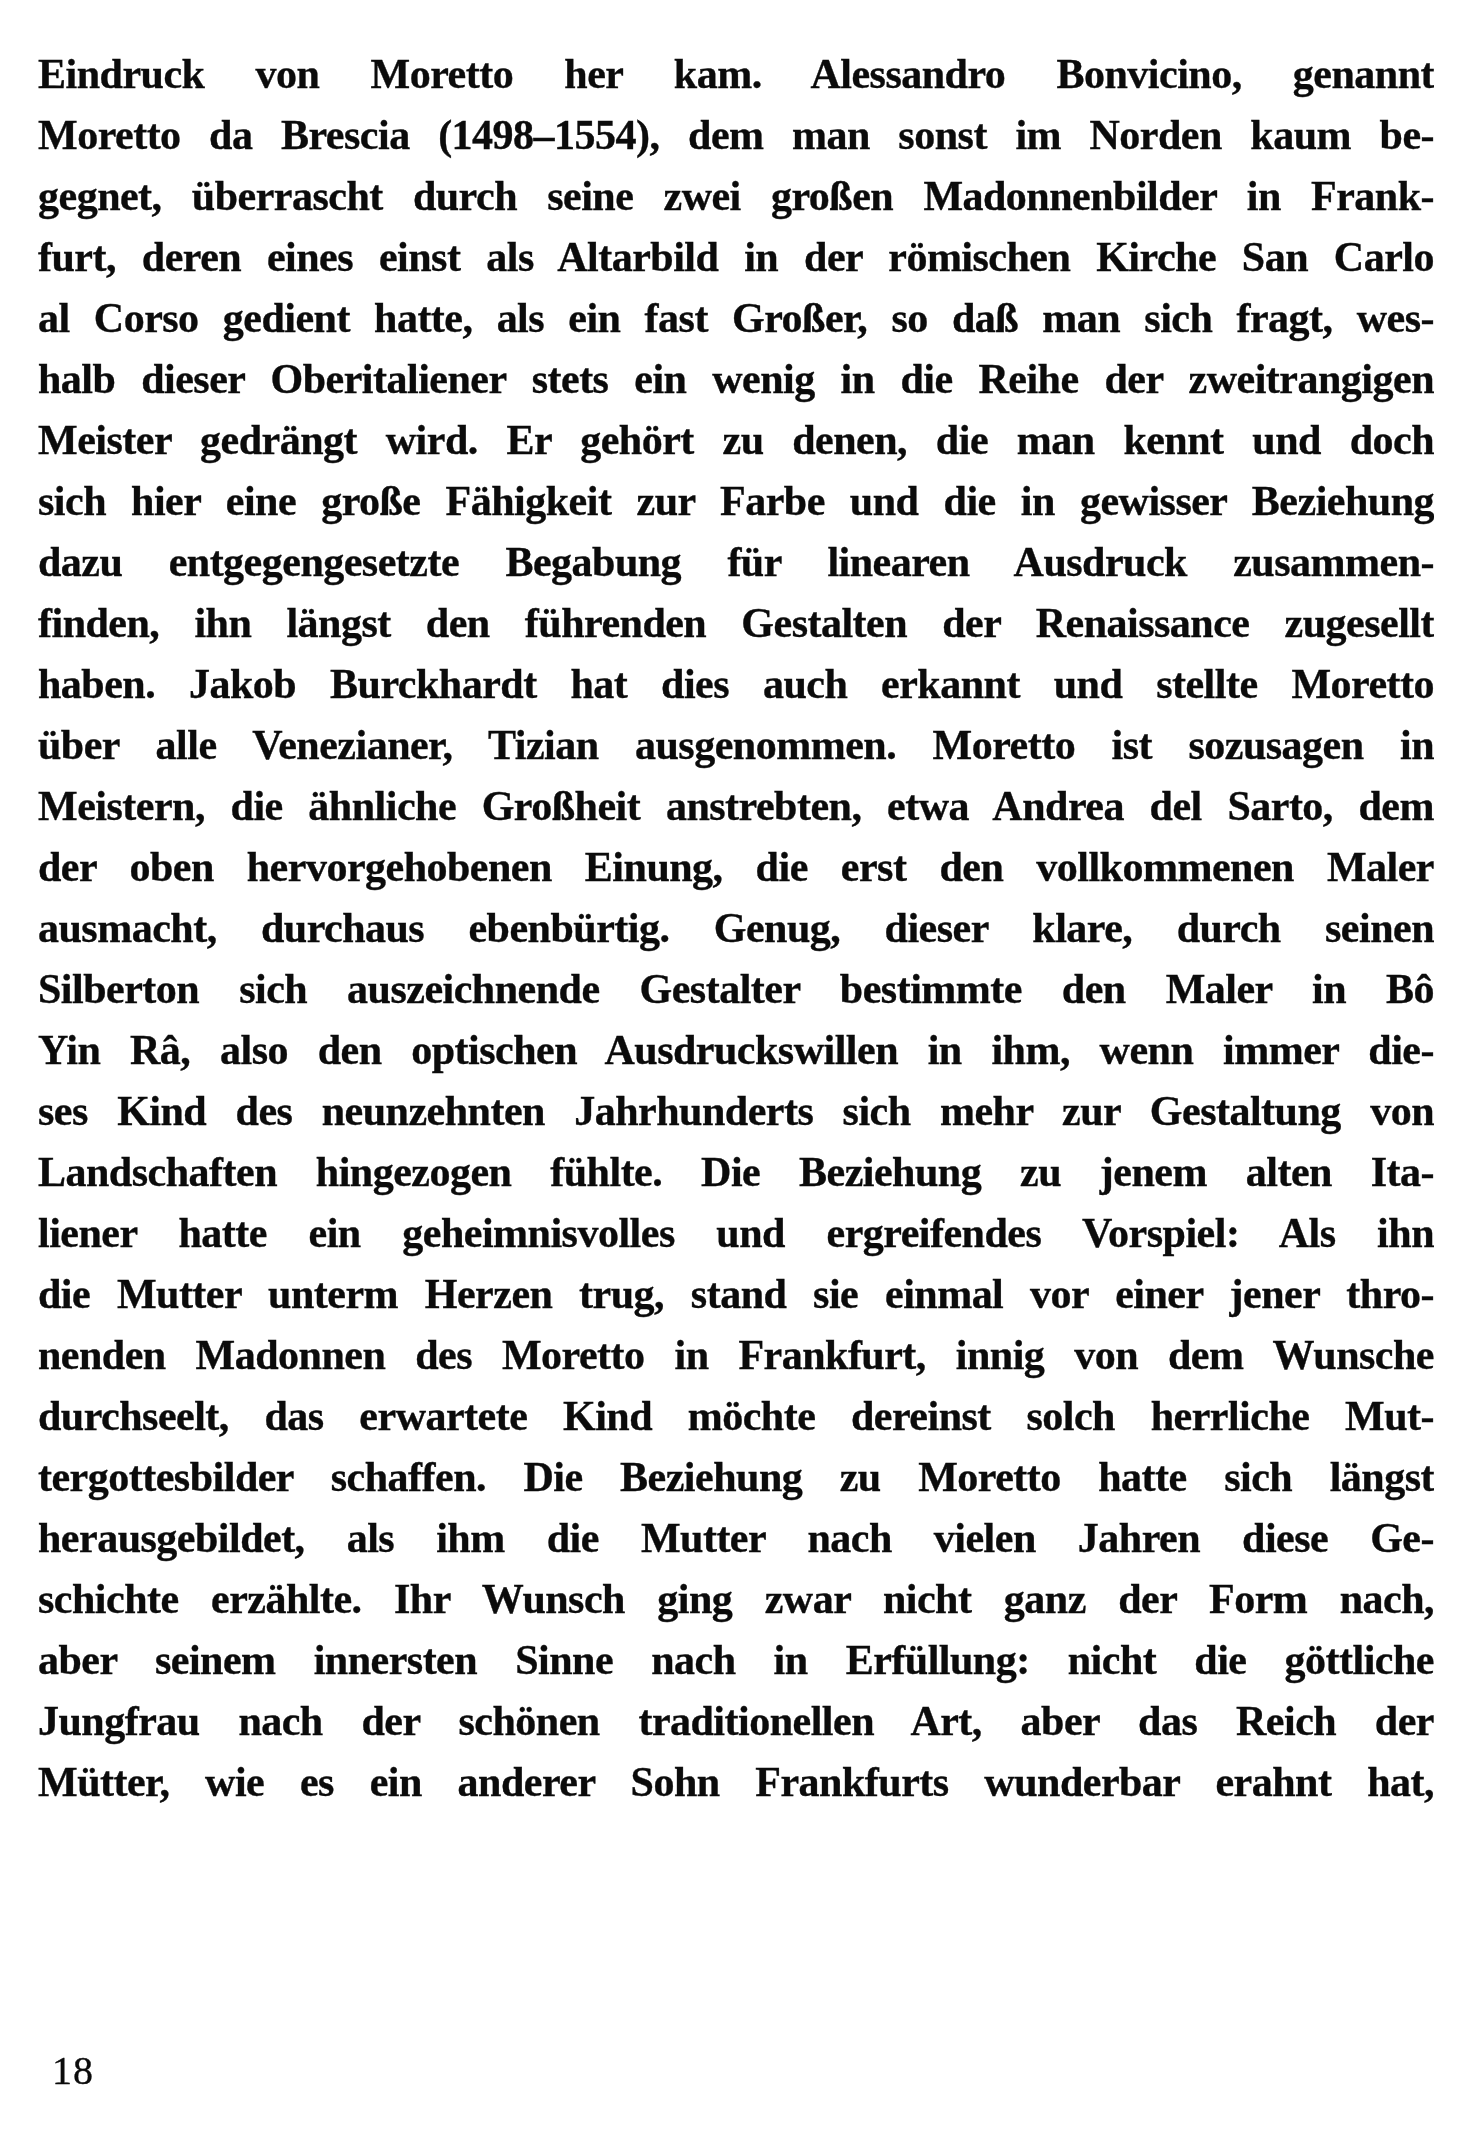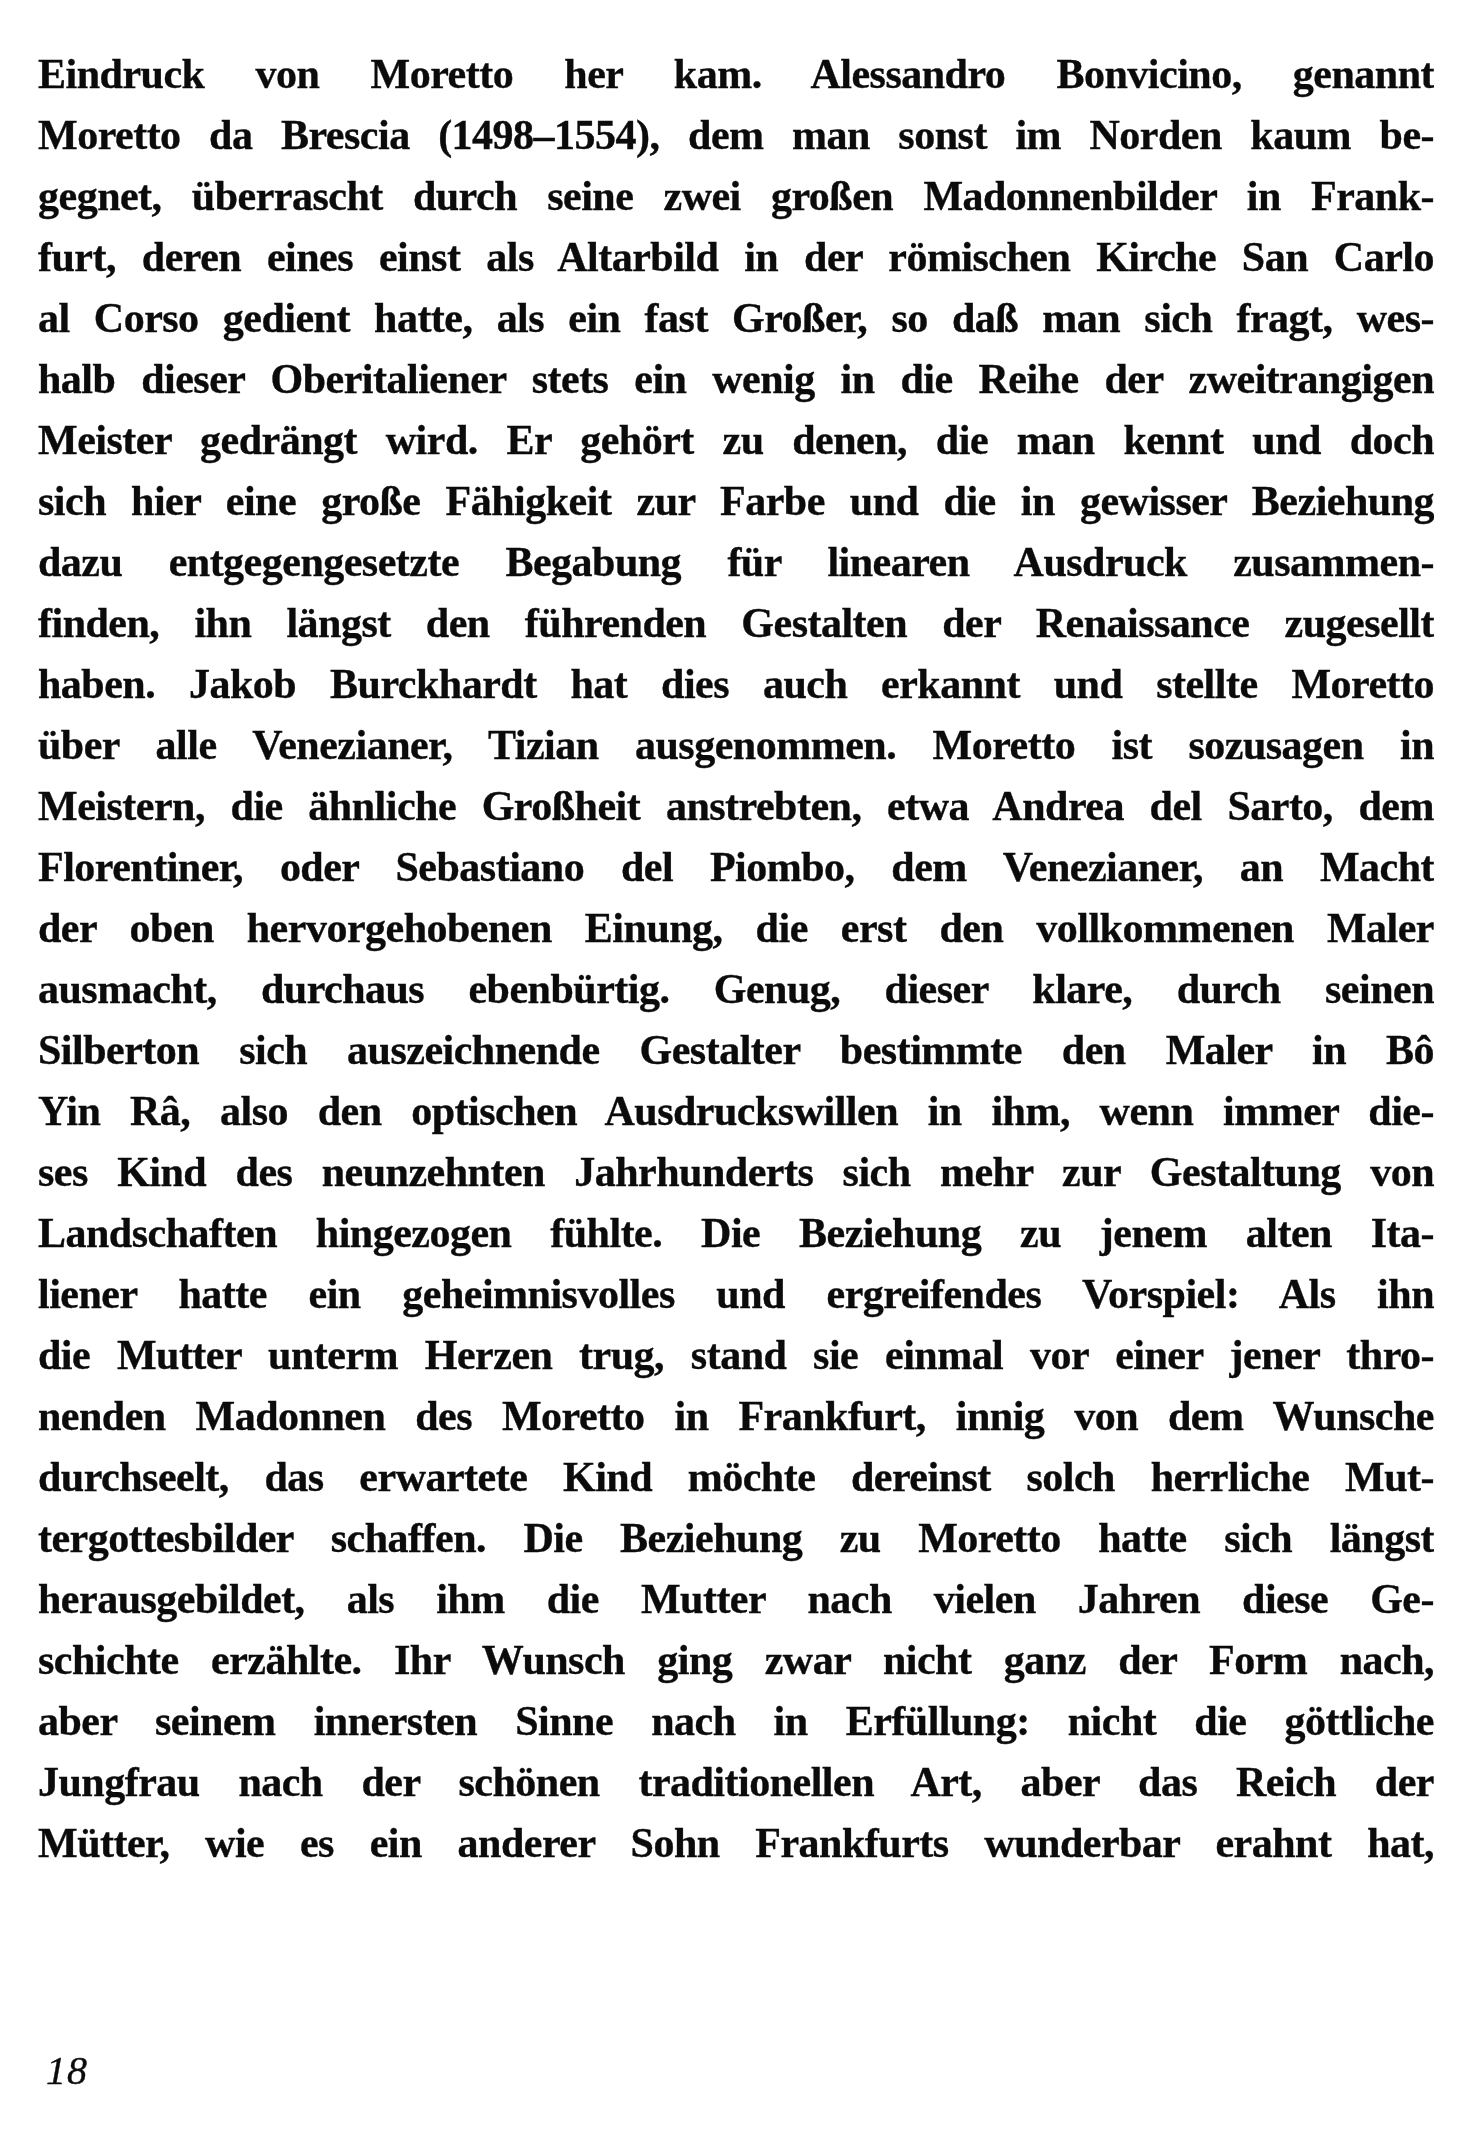--- a/index.html
+++ b/index.html
@@ -29,26 +29,25 @@
     letter-spacing: -0.012em;
     white-space: normal;
     overflow: hidden;
     text-align: justify;
     text-align-last: justify;
     font-weight: bold;
     -webkit-text-stroke: 0.35px #0b0b0b;
   }
   .page-number {
     position: absolute;
-    left: 46px;
+    left: 52px;
     top: 2042px;
     font-size: 40px;
     line-height: 58px;
     letter-spacing: 1px;
-    font-style: italic;
     -webkit-text-stroke: 0.35px #0b0b0b;
   }
 </style>
 </head>
 <body>
 
 <div class="scan-page">
   <div class="text-block">
     <div class="text-line">Eindruck von Moretto her kam. Alessandro Bonvicino, genannt</div>
     <div class="text-line">Moretto da Brescia (1498–1554), dem man sonst im Norden kaum be-</div>
@@ -56,21 +55,20 @@
     <div class="text-line">furt, deren eines einst als Altarbild in der römischen Kirche San Carlo</div>
     <div class="text-line">al Corso gedient hatte, als ein fast Großer, so daß man sich fragt, wes-</div>
     <div class="text-line">halb dieser Oberitaliener stets ein wenig in die Reihe der zweitrangigen</div>
     <div class="text-line">Meister gedrängt wird. Er gehört zu denen, die man kennt und doch</div>
     <div class="text-line">sich hier eine große Fähigkeit zur Farbe und die in gewisser Beziehung</div>
     <div class="text-line">dazu entgegengesetzte Begabung für linearen Ausdruck zusammen-</div>
     <div class="text-line">finden, ihn längst den führenden Gestalten der Renaissance zugesellt</div>
     <div class="text-line">haben. Jakob Burckhardt hat dies auch erkannt und stellte Moretto</div>
     <div class="text-line">über alle Venezianer, Tizian ausgenommen. Moretto ist sozusagen in</div>
     <div class="text-line">Meistern, die ähnliche Großheit anstrebten, etwa Andrea del Sarto, dem</div>
-    <div class="text-line">Florentiner, oder Sebastiano del Piombo, dem Venezianer, an Macht</div>
     <div class="text-line">der oben hervorgehobenen Einung, die erst den vollkommenen Maler</div>
     <div class="text-line">ausmacht, durchaus ebenbürtig. Genug, dieser klare, durch seinen</div>
     <div class="text-line">Silberton sich auszeichnende Gestalter bestimmte den Maler in Bô</div>
     <div class="text-line">Yin Râ, also den optischen Ausdruckswillen in ihm, wenn immer die-</div>
     <div class="text-line">ses Kind des neunzehnten Jahrhunderts sich mehr zur Gestaltung von</div>
     <div class="text-line">Landschaften hingezogen fühlte. Die Beziehung zu jenem alten Ita-</div>
     <div class="text-line">liener hatte ein geheimnisvolles und ergreifendes Vorspiel: Als ihn</div>
     <div class="text-line">die Mutter unterm Herzen trug, stand sie einmal vor einer jener thro-</div>
     <div class="text-line">nenden Madonnen des Moretto in Frankfurt, innig von dem Wunsche</div>
     <div class="text-line">durchseelt, das erwartete Kind möchte dereinst solch herrliche Mut-</div>

